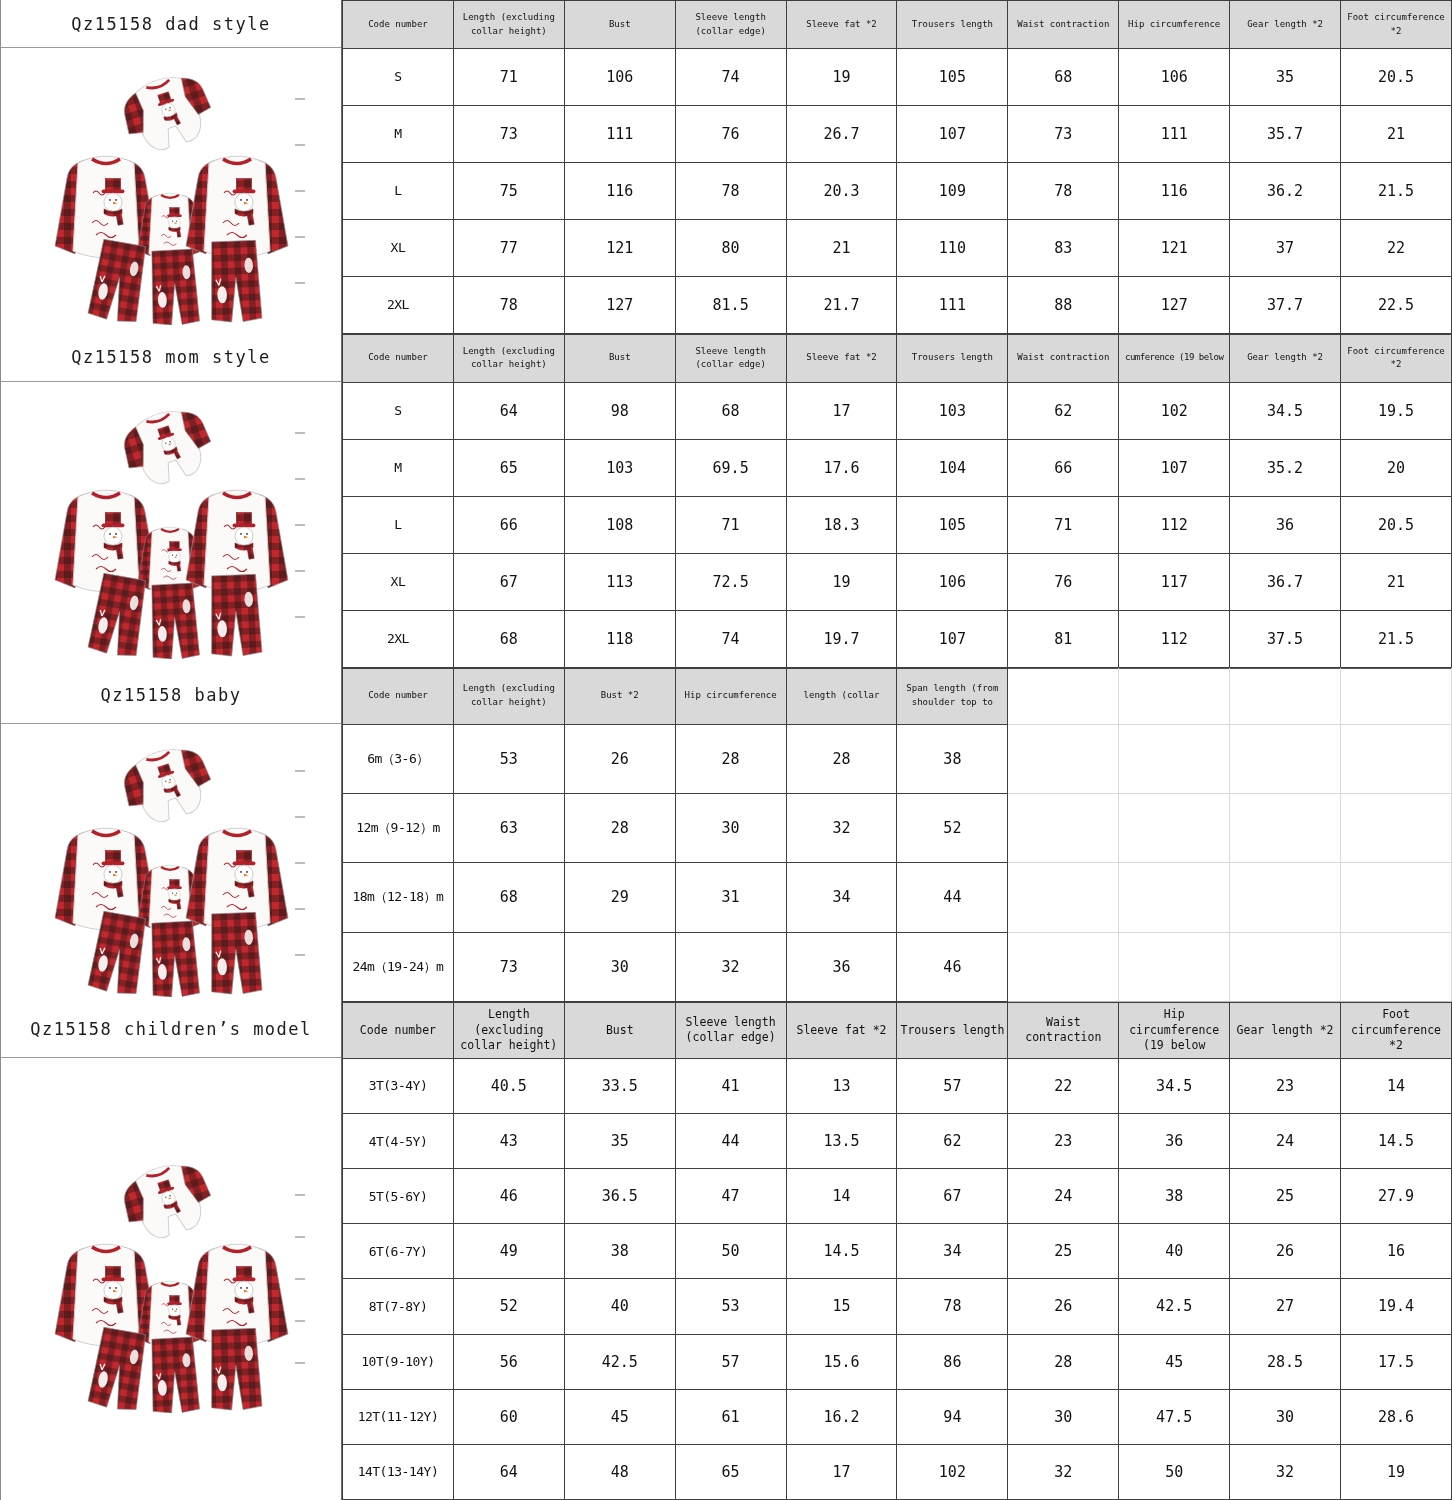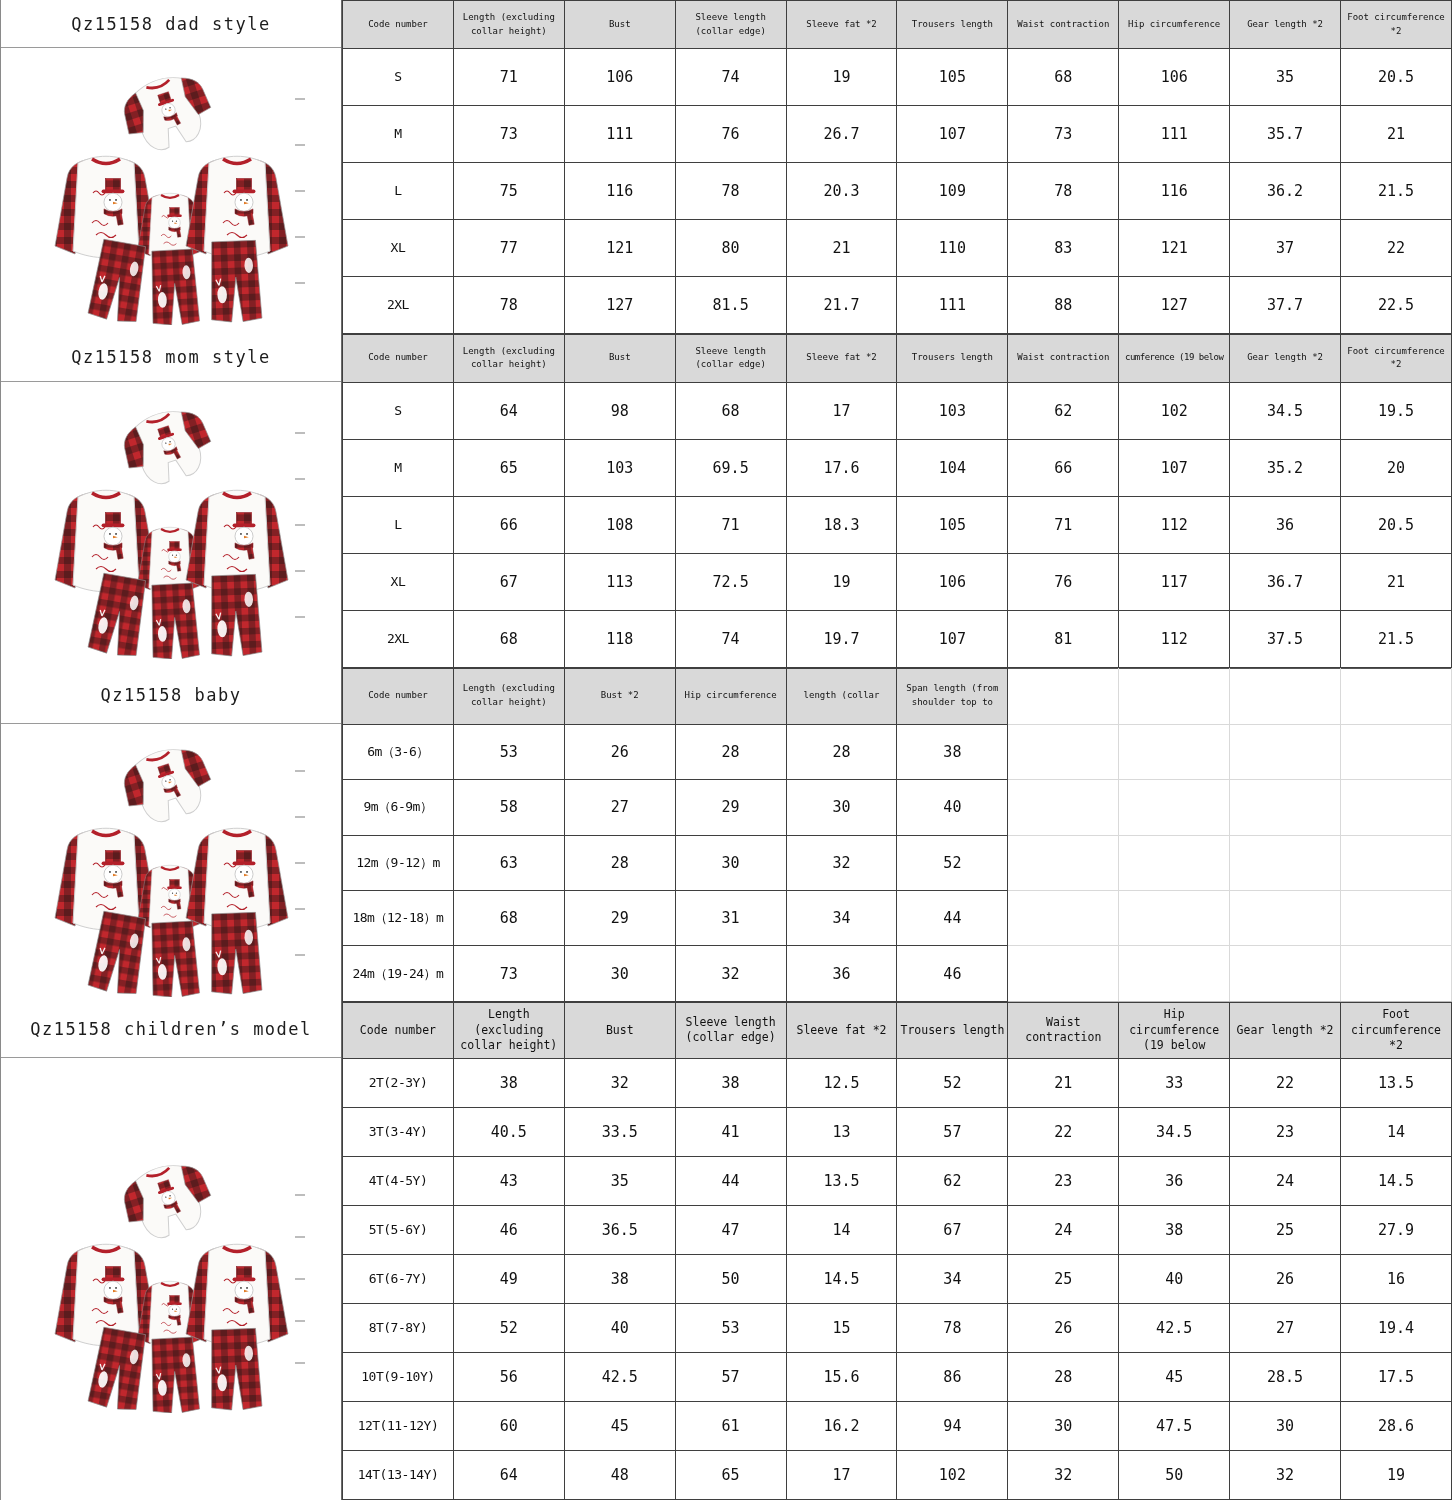--- a/index.html
+++ b/index.html
@@ -320,32 +320,20 @@
             <td>26</td>
             <td>28</td>
             <td>28</td>
             <td>38</td>
             <td class="empty"></td>
             <td class="empty"></td>
             <td class="empty"></td>
             <td class="empty"></td>
           </tr>
           <tr>
-            <td class="rowhead">9m（6-9m）</td>
-            <td>58</td>
-            <td>27</td>
-            <td>29</td>
-            <td>30</td>
-            <td>40</td>
-            <td class="empty"></td>
-            <td class="empty"></td>
-            <td class="empty"></td>
-            <td class="empty"></td>
-          </tr>
-          <tr>
             <td class="rowhead">12m（9-12）m</td>
             <td>63</td>
             <td>28</td>
             <td>30</td>
             <td>32</td>
             <td>52</td>
             <td class="empty"></td>
             <td class="empty"></td>
             <td class="empty"></td>
             <td class="empty"></td>
@@ -404,32 +392,20 @@
             <th>Sleeve fat *2</th>
             <th>Trousers length</th>
             <th>Waist contraction</th>
             <th>Hip circumference (19 below</th>
             <th>Gear length *2</th>
             <th>Foot circumference *2</th>
           </tr>
         </thead>
         <tbody>
           <tr>
-            <td class="rowhead">2T(2-3Y)</td>
-            <td>38</td>
-            <td>32</td>
-            <td>38</td>
-            <td>12.5</td>
-            <td>52</td>
-            <td>21</td>
-            <td>33</td>
-            <td>22</td>
-            <td>13.5</td>
-          </tr>
-          <tr>
             <td class="rowhead">3T(3-4Y)</td>
             <td>40.5</td>
             <td>33.5</td>
             <td>41</td>
             <td>13</td>
             <td>57</td>
             <td>22</td>
             <td>34.5</td>
             <td>23</td>
             <td>14</td>

